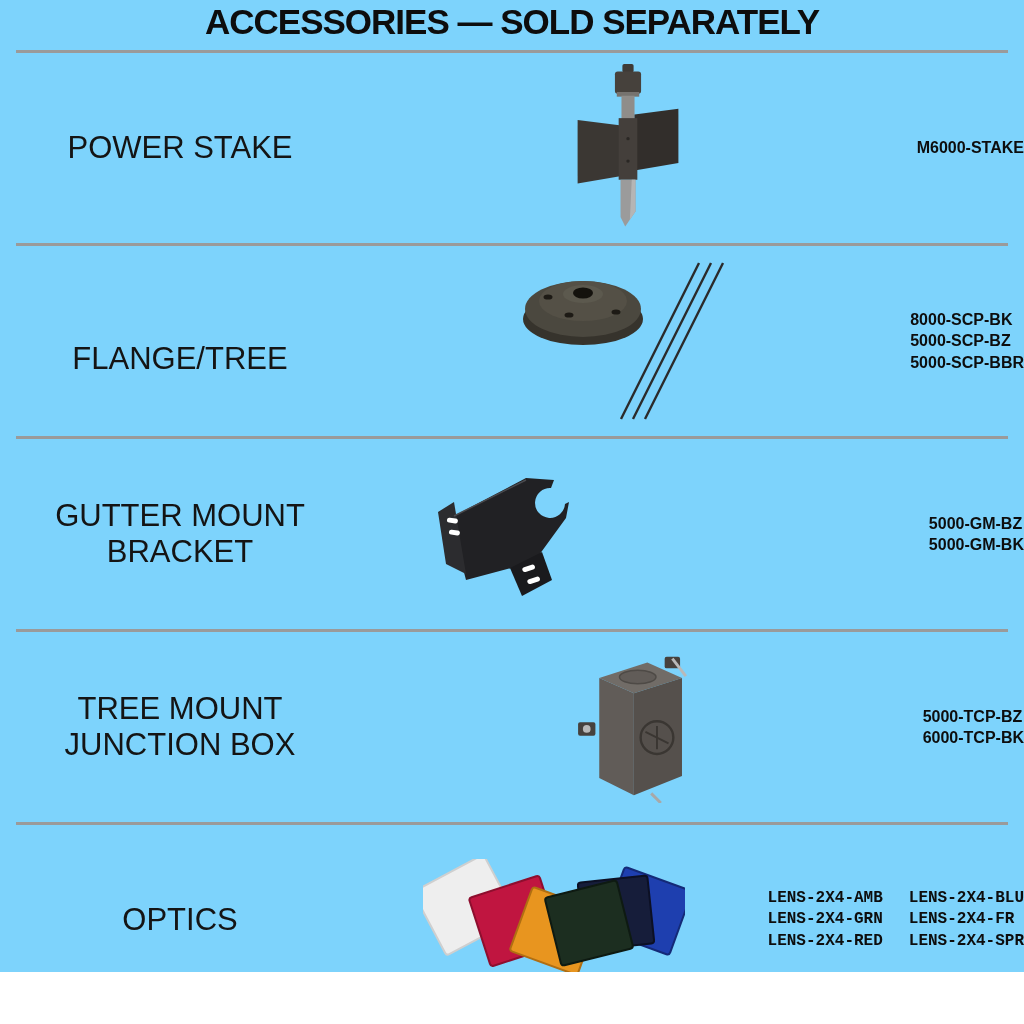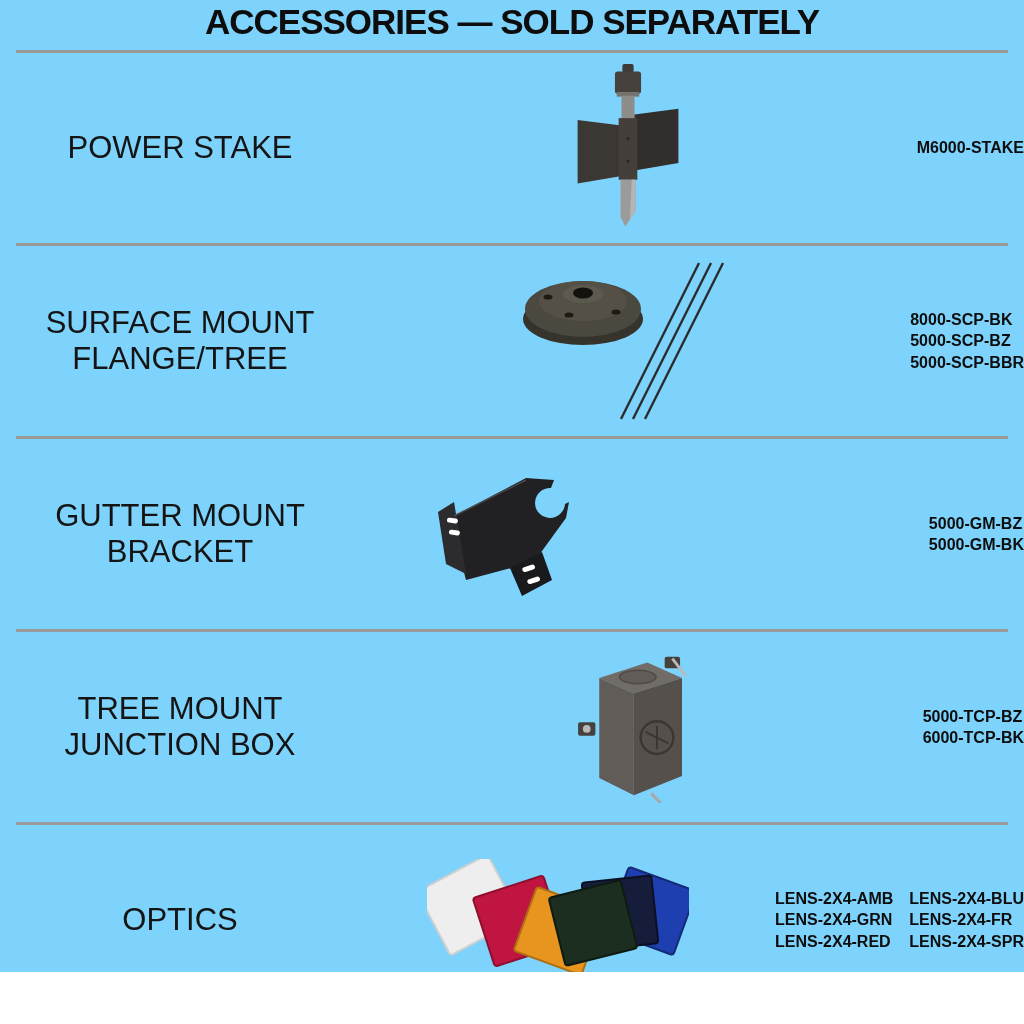--- a/index.html
+++ b/index.html
@@ -11,21 +11,21 @@
     color:#0d0d0d;
   }
   .divider{height:3px;background:#9a9a9a;margin:0 16px;}
   .row{height:190px;display:flex;align-items:center;justify-content:space-between;}
   .label{
     width:360px;text-align:center;font-size:31px;line-height:1.16;
     color:#141414;font-weight:400;
   }
   .imagezone{width:280px;display:flex;justify-content:center;align-items:center;}
   .parts{padding-left:20px;font-weight:700;font-size:16px;line-height:1.32;color:#0d0d0d;}
-  .parts-cols{display:flex;gap:16px;}
+  .parts-cols{display:flex;gap:26px;font-family:Liberation Mono, monospace;}
   .parts div{white-space:nowrap;}
   svg{display:block;}
 </style>
 </head>
 <body>
 
 <div class="sheet">
 
   <h1 class="title">ACCESSORIES — SOLD SEPARATELY</h1>
   <div class="divider"></div>
@@ -50,21 +50,21 @@
       </svg>
     </div>
     <div class="parts">
       <div>M6000-STAKE</div>
     </div>
   </section>
   <div class="divider"></div>
 
   <section class="row">
     <div class="label">
-      <span>SURFACE MOUNT</span><br>
+      <br>
       <span>FLANGE/TREE</span>
     </div>
     <div class="imagezone">
       <svg width="216" height="160" viewBox="0 0 216 160">
         <ellipse cx="66" cy="58" rx="60" ry="26" fill="#36332c"></ellipse>
         <ellipse cx="66" cy="48" rx="58" ry="28" fill="#4b483f"></ellipse>
         <ellipse cx="66" cy="40" rx="44" ry="20" fill="#545046"></ellipse>
         <ellipse cx="66" cy="33" rx="20" ry="9" fill="#5c594e"></ellipse>
         <ellipse cx="66" cy="32" rx="10" ry="5.5" fill="#14120d"></ellipse>
         <ellipse cx="31" cy="36" rx="4.5" ry="2.6" fill="#1d1a15"></ellipse>

